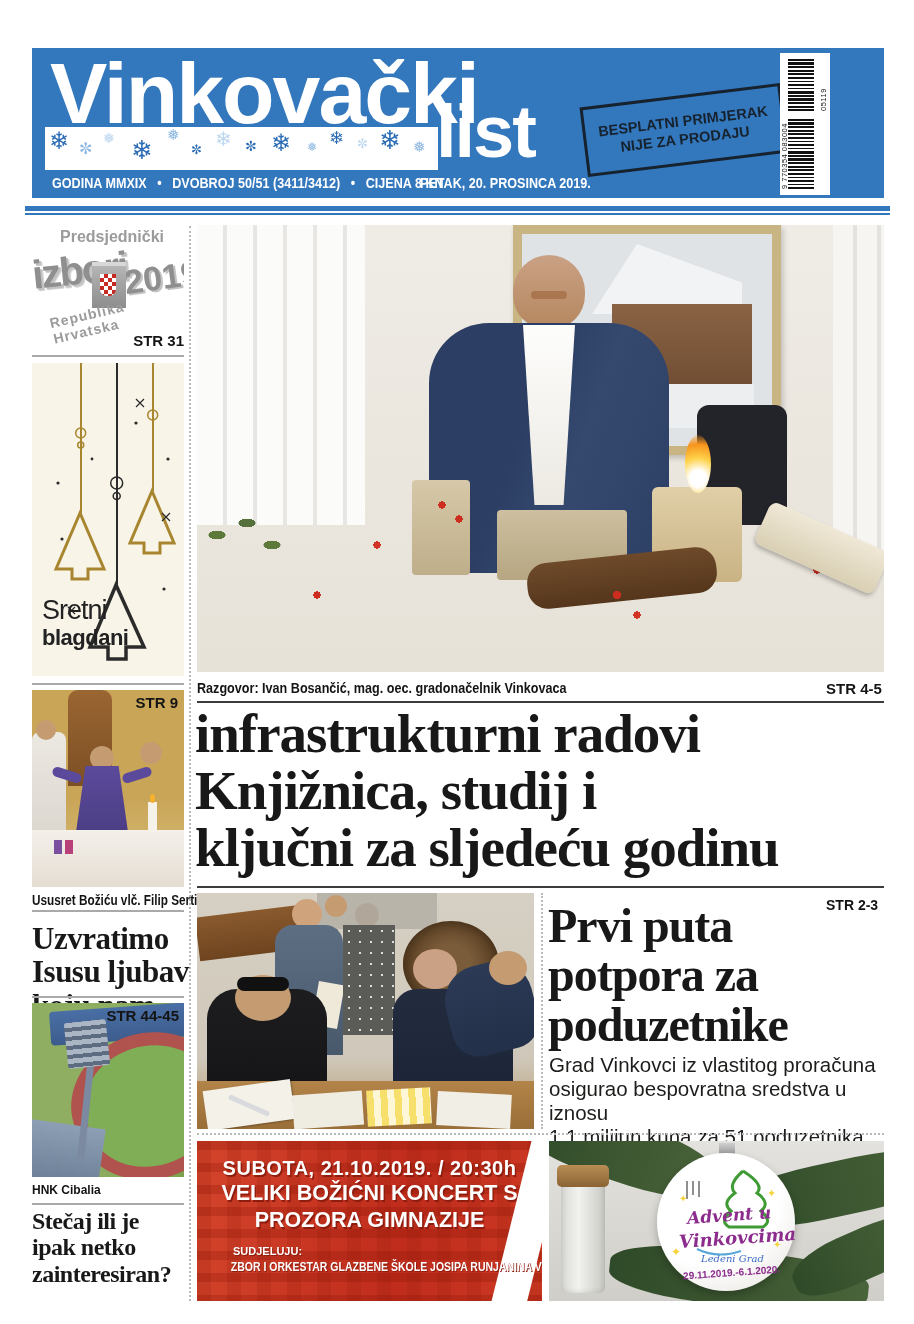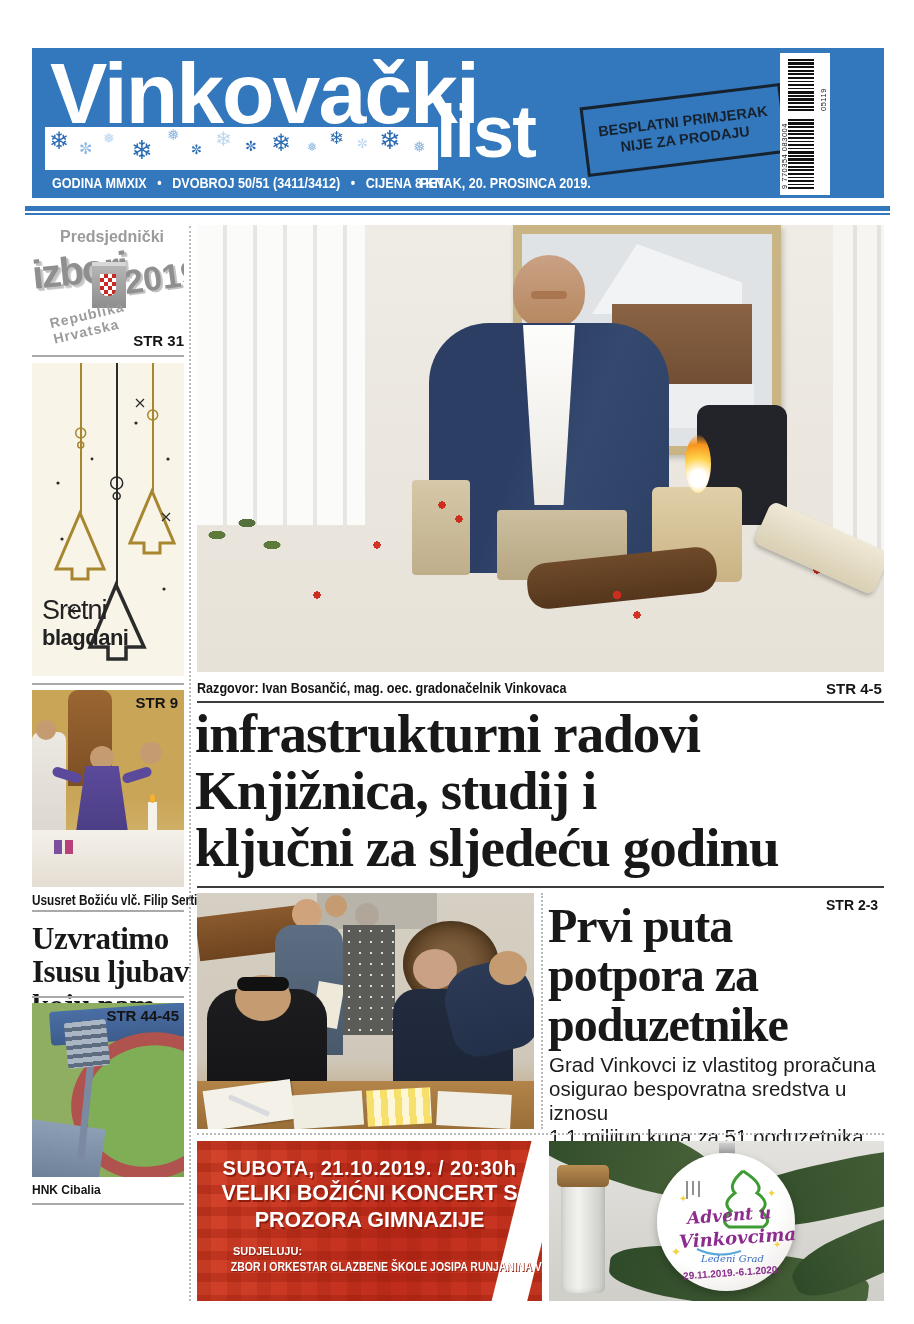--- a/index.html
+++ b/index.html
@@ -224,20 +224,25 @@
   <div class="abs photo stadiumPhoto">
     <div class="abs" style="left:18px;top:4px;width:140px;height:34px;background:linear-gradient(#4a6fa5,#3c5c8c);transform:rotate(-4deg);border-radius:4px;"></div>
     <div class="abs" style="left:40px;top:30px;width:130px;height:120px;border:13px solid #b0524d;border-radius:50% 50% 50% 50%/46%;transform:rotate(-18deg);background:#7fae57;"></div>
     <div class="abs" style="left:-20px;top:120px;width:90px;height:60px;background:linear-gradient(#8d9fb5,#6d7f96);transform:rotate(8deg);"></div>
     <div class="abs" style="left:52px;top:26px;width:7px;height:130px;background:#7b8aa0;transform:rotate(6deg);"></div>
     <div class="abs" style="left:34px;top:18px;width:42px;height:46px;background:repeating-linear-gradient(#aab6c4 0 5px,#5d6c80 5px 9px);transform:rotate(-6deg);border-radius:3px;"></div>
     <div class="abs pageref" style="right:5px;top:4px;">STR 44-45</div>
   </div>
   <div class="abs sideCaption" style="left:32px;top:1183px;font-size:12px;">HNK Cibalia</div>
   <div class="abs grayrule" style="left:32px;top:1203px;width:152px;"></div>
+  <div class="abs serifHead" style="left:32px;top:1208px;width:160px;font-size:24px;line-height:1.1;letter-spacing:-0.5px;">
+    <div>Stečaj ili je</div>
+    <div>ipak netko</div>
+    <div>zainteresiran?</div>
+  </div>
 
   <div class="abs photo leadPhoto">
     <div class="abs" style="left:0;top:0;width:168px;height:300px;background:repeating-linear-gradient(90deg,#fbfbfa 0 26px,#e7e6e2 26px 30px);"></div>
     <div class="abs" style="left:636px;top:0;width:51px;height:330px;background:repeating-linear-gradient(90deg,#f6f5f2 0 20px,#e3e2de 20px 24px);"></div>
     <div class="abs" style="left:316px;top:0;width:250px;height:212px;background:#dfe3e6;border:9px solid #c8b583;box-shadow:2px 3px 6px rgba(0,0,0,.2);">
       <div class="abs" style="left:70px;top:10px;width:150px;height:70px;background:#f2f3f4;clip-path:polygon(0 100%,30% 0,100% 55%,100% 100%);"></div>
       <div class="abs" style="left:90px;top:70px;width:140px;height:90px;background:linear-gradient(#8a6344,#6e4c32);"></div>
       <div class="abs" style="left:0px;top:150px;width:232px;height:44px;background:#eceef0;"></div>
     </div>
     <div class="abs" style="left:316px;top:30px;width:72px;height:74px;border-radius:50% 50% 46% 46%;background:linear-gradient(#caa184,#b5875f);"></div>

